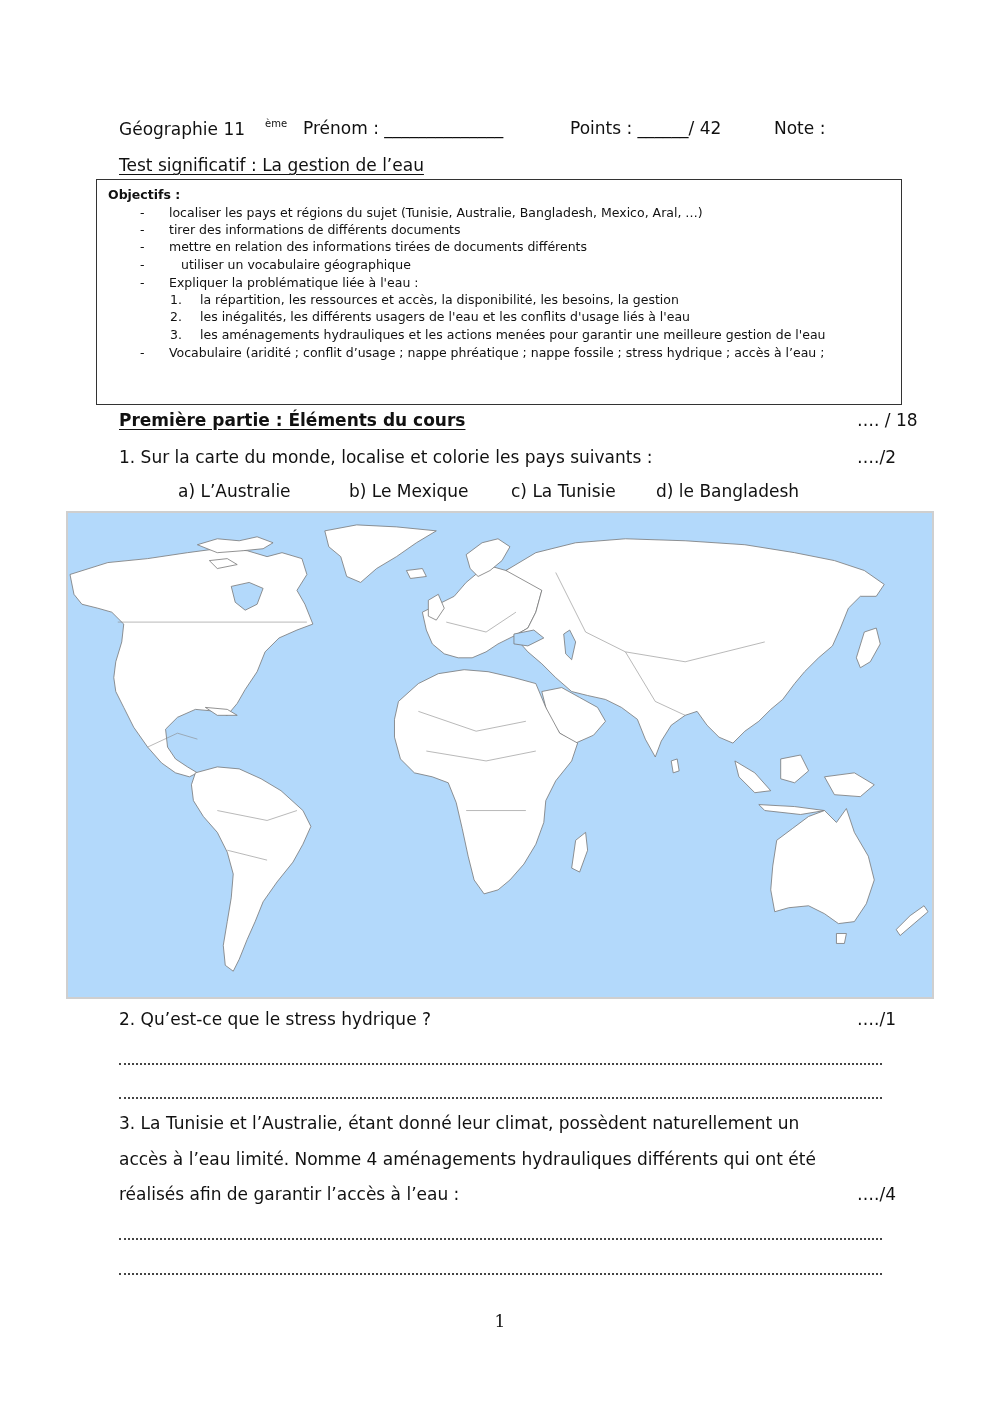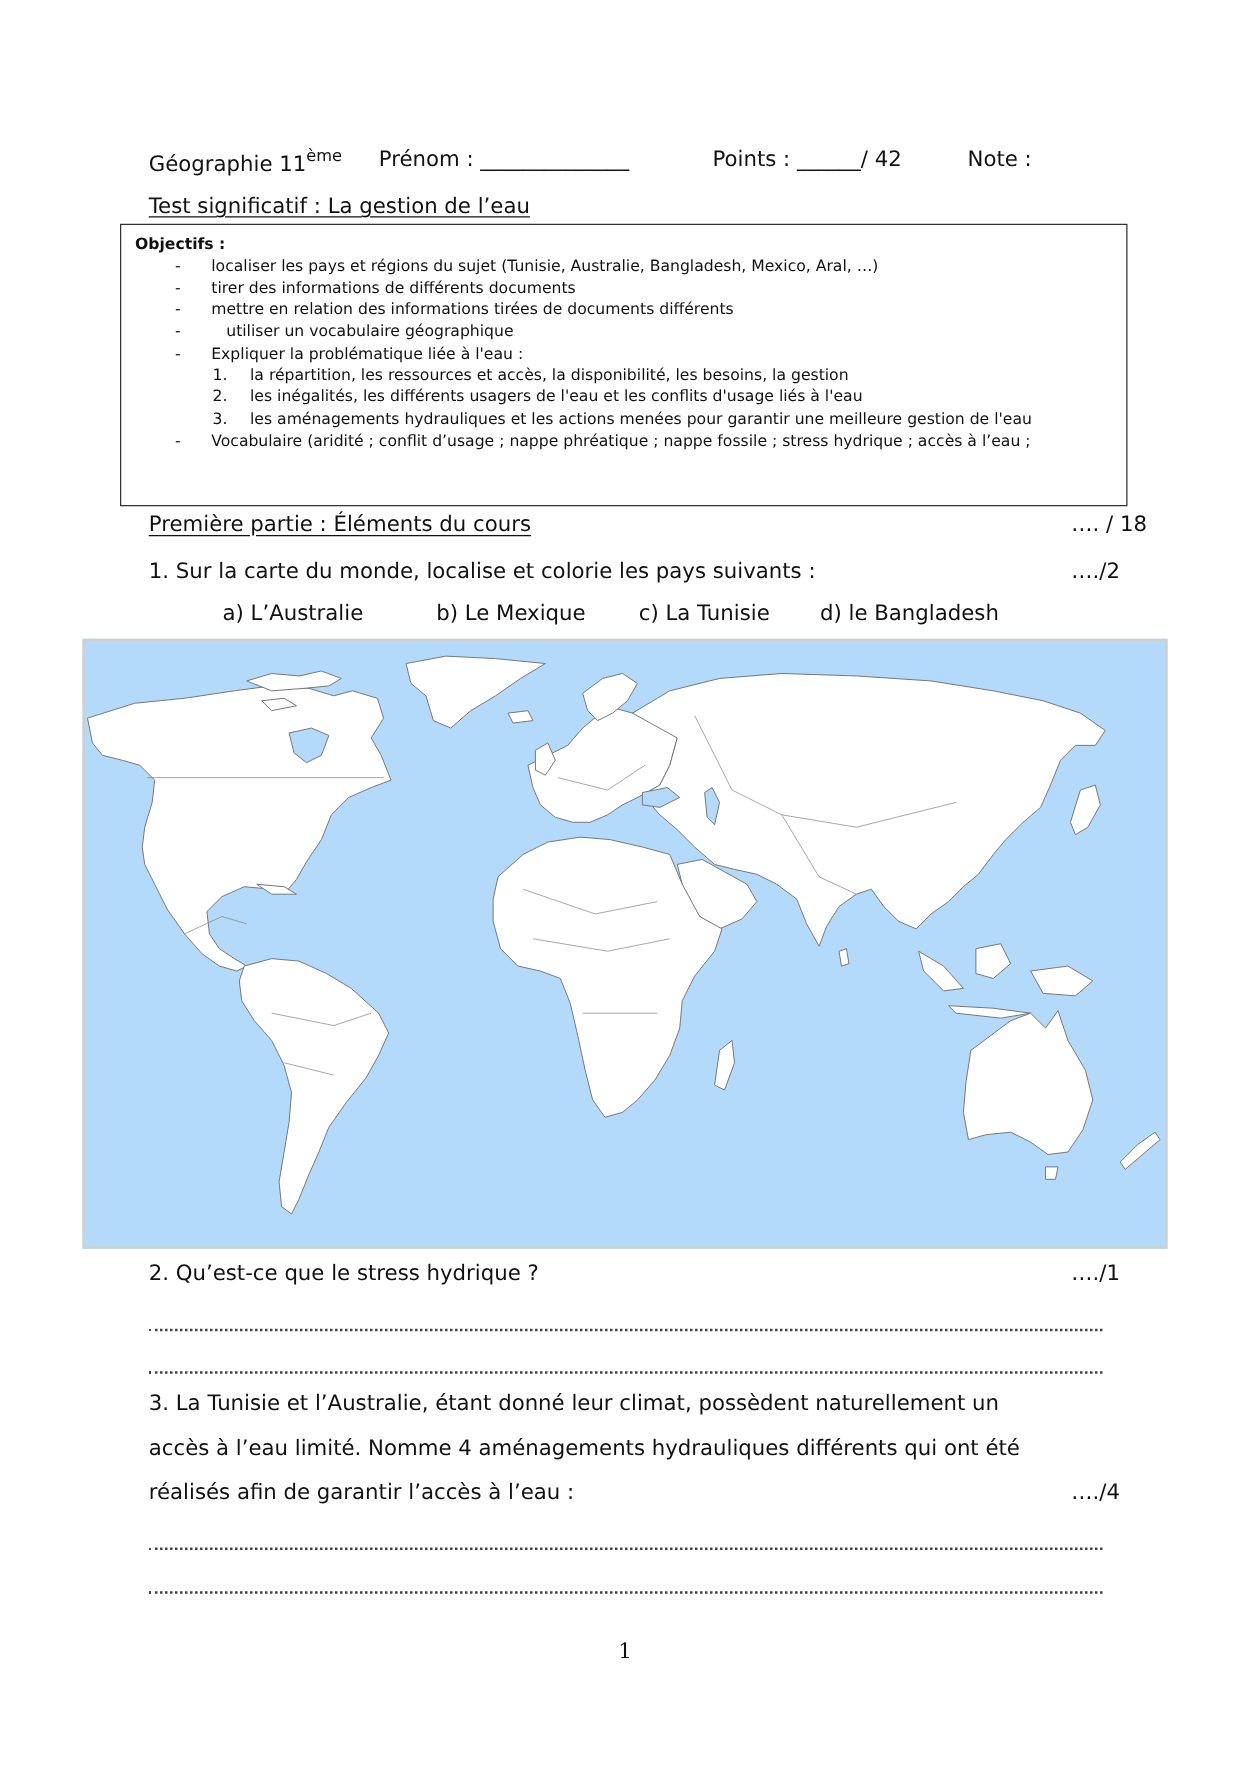--- a/index.html
+++ b/index.html
@@ -1,28 +1,28 @@
 <!DOCTYPE html>
 <html><head>
 <meta charset="utf-8">
 <style>
   html, body { margin: 0; padding: 0; background: #ffffff; }
   body { width: 1000px; height: 1415px; position: relative; overflow: hidden;
          font-family: "DejaVu Sans", sans-serif; color: #111; }
   .abs { position: absolute; }
   .hdr { top: 118px; left: 119px; font-size: 17px; white-space: nowrap; }
   .hdr span { position: absolute; top: 0; white-space: nowrap; }
-  .hdr sup { font-size: 13px; vertical-align: 8px; }
+  .hdr sup { font-size: 10px; vertical-align: 8px; margin-left: 20px; }
   .title { top: 155px; left: 119px; font-size: 17px; text-decoration: underline; text-underline-offset: 3px; }
   .objbox { top: 179px; left: 96px; width: 806px; height: 226px; border: 1.6px solid #333; box-sizing: border-box; }
   .obj-title { position: absolute; left: 11px; top: 7px; font-size: 12.5px; font-weight: bold; text-align: right; }
   .obj-line { position: absolute; font-size: 12.5px; white-space: nowrap; }
   .dash { position: absolute; left: 43px; }
   .num { position: absolute; left: 73px; }
-  .part { top: 410px; left: 119px; font-size: 17px; font-weight: normal; text-decoration: underline; text-underline-offset: 3px; }
+  .part { top: 410px; left: 119px; font-size: 17px; font-weight: bold; text-decoration: underline; text-underline-offset: 3px; }
   .score { font-size: 17px; white-space: nowrap; }
   .q { font-size: 17px; white-space: nowrap; }
   .opt { position: absolute; top: 481px; font-size: 17px; white-space: nowrap; }
   .map { top: 511px; left: 66px; width: 868px; height: 488px; background: #b3d9fb;
          border: 2px solid #cfcfcf; box-sizing: border-box; overflow: hidden; }
   .map svg { width: 100%; height: 100%; display: block; }
   .dots { position: absolute; left: 119px; width: 763px; border-top: 2px dotted #444; height: 0; }
   .pagenum { top: 1311px; left: 0; width: 1000px; text-align: center; font-family: "DejaVu Serif", serif; font-size: 17px; }
 </style>
 </head>

